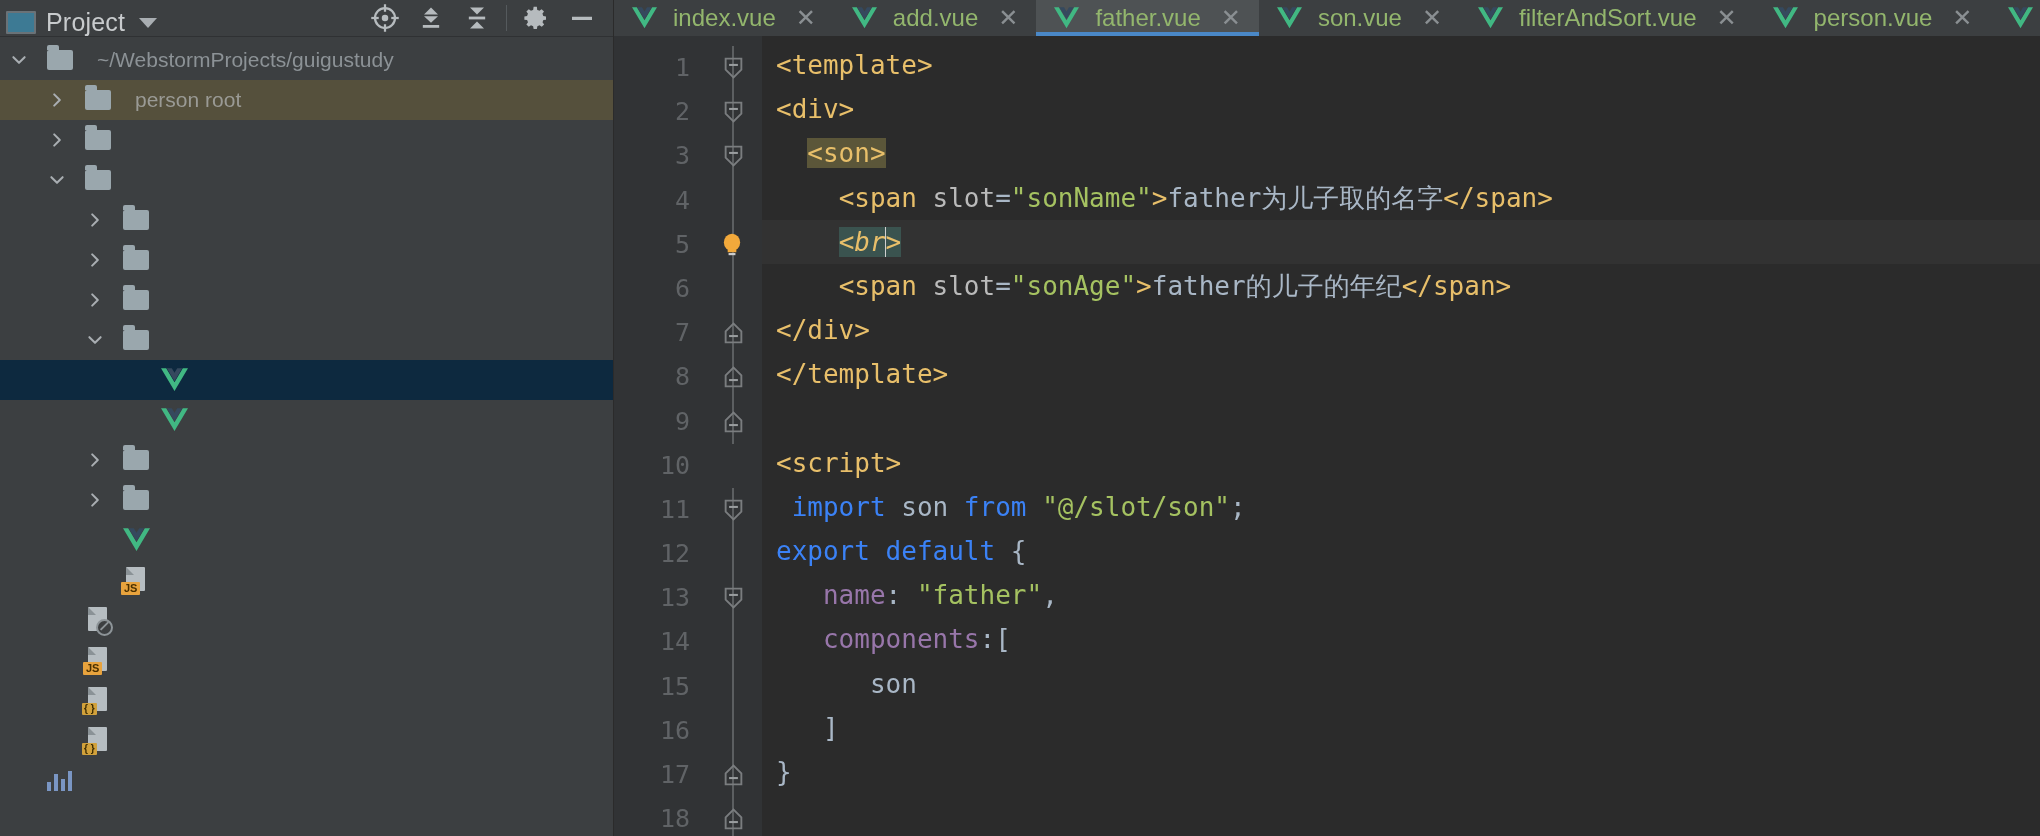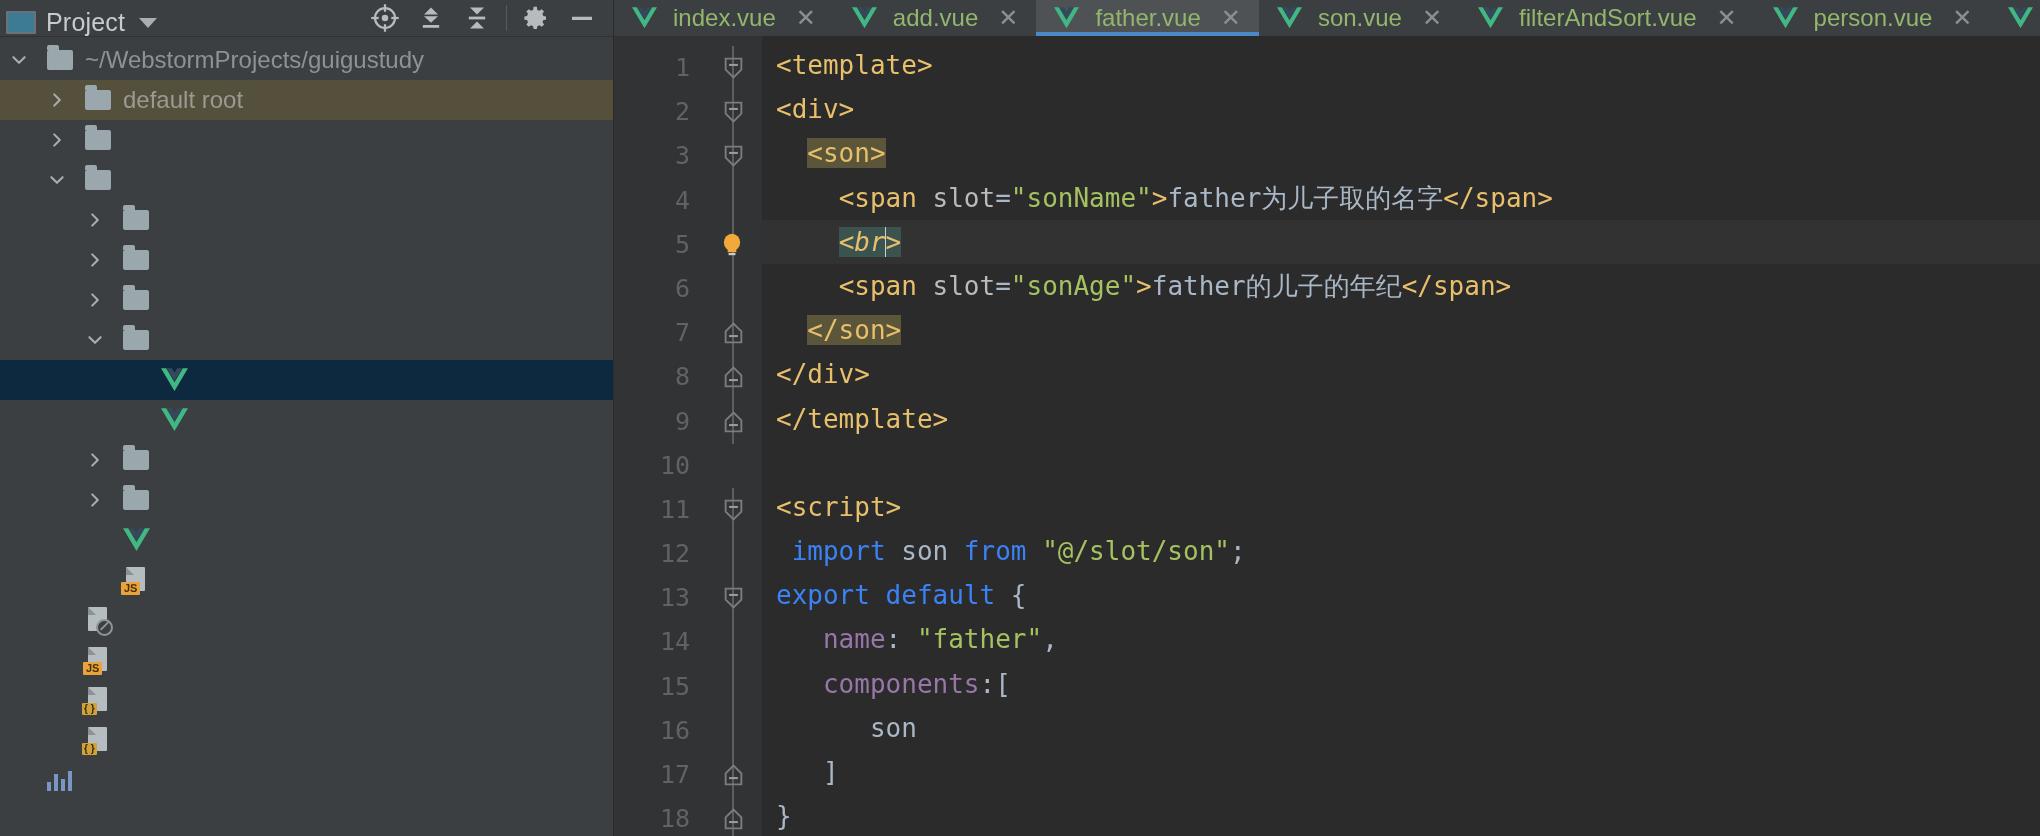--- a/index.html
+++ b/index.html
@@ -42,21 +42,21 @@
   .tree{flex:1;overflow:hidden;padding-top:3px;}
   .row{
     height:40px;display:flex;align-items:center;white-space:nowrap;position:relative;
     font-size:25px;color:#d6d6d6;
   }
   .row .twisty{
     width:22px;height:22px;flex:0 0 22px;display:flex;align-items:center;justify-content:center;
   }
   .row .ico{width:28px;height:28px;flex:0 0 28px;display:flex;align-items:center;justify-content:center;margin-right:9px;}
   .row .label{line-height:1;}
-  .row .secondary{color:#8c9296;margin-left:2px;font-size:24px;}
+  .row .secondary{color:#8c9296;margin-left:14px;font-size:21px;}
   .row.selected{background:#0d293f;}
   .row.selected .label{color:#9fbf74;}
   .row.hilite{background:#55503c;}
   .row.hilite .label{color:#c4c42e;}
   .row.hilite .secondary{color:#9a9a95;}
   .bold{font-weight:bold;color:#e6e6e6;}
   .green{color:#93b66d;}
   .blue{color:#6a9ac4;}
   .grey{color:#d6d6d6;}
 
@@ -239,21 +239,21 @@
             <div class="twisty">
               <svg width="18" height="18" viewBox="0 0 16 16">
                 <path d="M5.5 3 L10.5 8 L5.5 13" fill="none" stroke="#a9aeb2" stroke-width="1.8" stroke-linecap="round" stroke-linejoin="round"></path>
               </svg>
             </div>
             <div style="width: 16px; flex: 0 0 16px;"></div>
             <div class="ico">
               <div class="folder"></div>
             </div>
             <span class="label grey"></span>
-            <span class="secondary">default root</span>
+            <span class="secondary">person root</span>
           </div>
           <div class="row">
             <div style="width: 46px; flex: 0 0 46px;"></div>
             <div class="twisty">
               <svg width="18" height="18" viewBox="0 0 16 16">
                 <path d="M5.5 3 L10.5 8 L5.5 13" fill="none" stroke="#a9aeb2" stroke-width="1.8" stroke-linecap="round" stroke-linejoin="round"></path>
               </svg>
             </div>
             <div style="width: 16px; flex: 0 0 16px;"></div>
             <div class="ico">
@@ -683,21 +683,20 @@
               </div>
             </div>
           </div>
         <div class="code-col" id="codecol">
             <div class="cline"><span class="tok-tag">&lt;template&gt;</span></div>
             <div class="cline"><span class="tok-tag">&lt;div&gt;</span></div>
             <div class="cline"><span class="tok-text">  </span><span class="tok-tag hl-olive">&lt;son&gt;</span></div>
             <div class="cline"><span class="tok-text">    </span><span class="tok-tag">&lt;span</span><span class="tok-attr"> slot</span><span class="tok-text">=</span><span class="tok-str">"sonName"</span><span class="tok-tag">&gt;</span><span class="tok-text">father为儿子取的名字</span><span class="tok-tag">&lt;/span&gt;</span></div>
             <div class="cline current"><span class="tok-text">    </span><span class="tok-tag hl-teal">&lt;br</span><span class="caretbar"></span><span class="tok-tag hl-teal">&gt;</span></div>
             <div class="cline"><span class="tok-text">    </span><span class="tok-tag">&lt;span</span><span class="tok-attr"> slot</span><span class="tok-text">=</span><span class="tok-str">"sonAge"</span><span class="tok-tag">&gt;</span><span class="tok-text">father的儿子的年纪</span><span class="tok-tag">&lt;/span&gt;</span></div>
-            <div class="cline"><span class="tok-text">  </span><span class="tok-tag hl-olive">&lt;/son&gt;</span></div>
             <div class="cline"><span class="tok-tag">&lt;/div&gt;</span></div>
             <div class="cline"><span class="tok-tag">&lt;/template&gt;</span></div>
             <div class="cline"></div>
             <div class="cline"><span class="tok-tag">&lt;script&gt;</span></div>
             <div class="cline"><span class="tok-text"> </span><span class="tok-kw">import</span><span class="tok-ident"> son </span><span class="tok-kw">from</span><span class="tok-text"> </span><span class="tok-str">"@/slot/son"</span><span class="tok-punc">;</span></div>
             <div class="cline"><span class="tok-kw">export default</span><span class="tok-punc"> {</span></div>
             <div class="cline"><span class="tok-text">   </span><span class="tok-prop">name</span><span class="tok-punc">: </span><span class="tok-str">"father"</span><span class="tok-punc">,</span></div>
             <div class="cline"><span class="tok-text">   </span><span class="tok-prop">components</span><span class="tok-punc">:[</span></div>
             <div class="cline"><span class="tok-text">      </span><span class="tok-ident">son</span></div>
             <div class="cline"><span class="tok-text">   </span><span class="tok-punc">]</span></div>

